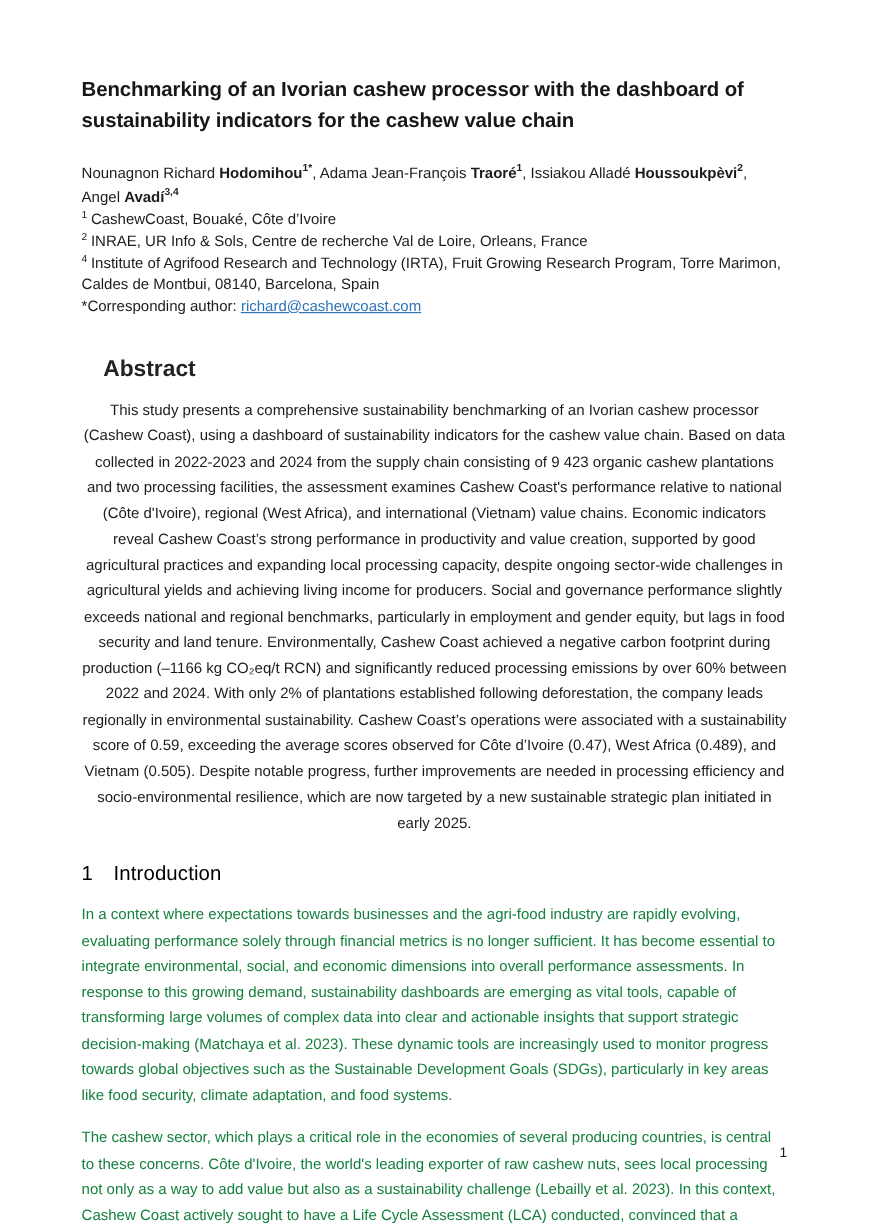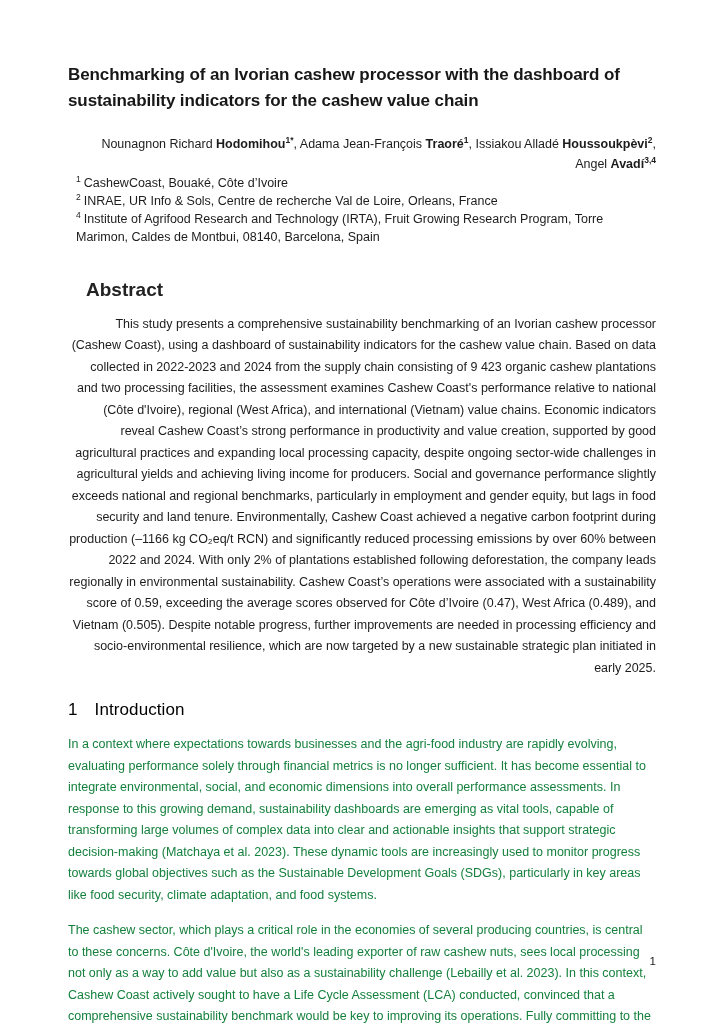--- a/index.html
+++ b/index.html
@@ -25,33 +25,31 @@
     font-weight: 700;
     line-height: 1.55;
     letter-spacing: -0.1px;
     color: #171717;
   }
   .authors {
     margin-top: 19px;
     font-size: 12.5px;
     line-height: 1.6;
     color: #1c1c1c;
-    text-align: right;
   }
   .authors b { font-weight: 700; }
   sup {
     font-size: 8.5px;
     line-height: 0;
     vertical-align: super;
   }
   .affiliations {
     font-size: 12.5px;
     line-height: 1.44;
     color: #1c1c1c;
-    margin-left: 8px;
   }
   .aff-line sup { margin-right: 3px; }
   .corresponding {
     font-size: 12.5px;
     line-height: 1.44;
     color: #1c1c1c;
   }
   .email-link {
     color: #2e74b5;
     text-decoration: underline;
@@ -62,21 +60,21 @@
     font-size: 19px;
     font-weight: 600;
     color: #222222;
     margin-left: 18px;
   }
   .abstract-body {
     margin-top: 13px;
     font-size: 12.5px;
     line-height: 1.72;
     color: #1c1c1c;
-    text-align: right;
+    text-align: center;
   }
   .section-heading {
     margin-top: 21px;
     font-size: 17px;
     font-weight: 400;
     color: #000000;
     letter-spacing: 0.1px;
   }
   .section-heading .sec-num {
     display: inline-block;
@@ -105,20 +103,21 @@
     <h1 class="paper-title">Benchmarking of an Ivorian cashew processor with the dashboard of sustainability indicators for the cashew value chain</h1>
 
     <p class="authors">
       <span>Nounagnon Richard </span><b>Hodomihou</b><b><sup>1*</sup></b><span>, </span><span>Adama Jean-François </span><b>Traoré</b><b><sup>1</sup></b><span>, </span><span>Issiakou Alladé </span><b>Houssoukpèvi</b><b><sup>2</sup></b><span>, </span><span>Angel </span><b>Avadí</b><b><sup>3,4</sup></b>
     </p>
 
     <div class="affiliations">
       <p class="aff-line"><sup>1</sup><span>CashewCoast, Bouaké, Côte d’Ivoire</span></p>
       <p class="aff-line"><sup>2</sup><span>INRAE, UR Info &amp; Sols, Centre de recherche Val de Loire, Orleans, France</span></p>
       <p class="aff-line"><sup>4</sup><span>Institute of Agrifood Research and Technology (IRTA), Fruit Growing Research Program, Torre Marimon, Caldes de Montbui, 08140, Barcelona, Spain</span></p>
+      <p class="corresponding"><span>*Corresponding author: </span><a class="email-link">richard@cashewcoast.com</a></p>
     </div>
 
     <h2 class="abstract-heading">Abstract</h2>
     <p class="abstract-body">This study presents a comprehensive sustainability benchmarking of an Ivorian cashew processor (Cashew Coast), using a dashboard of sustainability indicators for the cashew value chain. Based on data collected in 2022-2023 and 2024 from the supply chain consisting of 9 423 organic cashew plantations and two processing facilities, the assessment examines Cashew Coast's performance relative to national (Côte d'Ivoire), regional (West Africa), and international (Vietnam) value chains. Economic indicators reveal Cashew Coast’s strong performance in productivity and value creation, supported by good agricultural practices and expanding local processing capacity, despite ongoing sector-wide challenges in agricultural yields and achieving living income for producers. Social and governance performance slightly exceeds national and regional benchmarks, particularly in employment and gender equity, but lags in food security and land tenure. Environmentally, Cashew Coast achieved a negative carbon footprint during production (–1166 kg CO₂eq/t RCN) and significantly reduced processing emissions by over 60% between 2022 and 2024. With only 2% of plantations established following deforestation, the company leads regionally in environmental sustainability. Cashew Coast’s operations were associated with a sustainability score of 0.59, exceeding the average scores observed for Côte d’Ivoire (0.47), West Africa (0.489), and Vietnam (0.505). Despite notable progress, further improvements are needed in processing efficiency and socio-environmental resilience, which are now targeted by a new sustainable strategic plan initiated in early 2025.</p>
 
     <h2 class="section-heading"><span class="sec-num">1</span><span>Introduction</span></h2>
 
     <p class="body-para">In a context where expectations towards businesses and the agri-food industry are rapidly evolving, evaluating performance solely through financial metrics is no longer sufficient. It has become essential to integrate environmental, social, and economic dimensions into overall performance assessments. In response to this growing demand, sustainability dashboards are emerging as vital tools, capable of transforming large volumes of complex data into clear and actionable insights that support strategic decision-making (Matchaya et al. 2023). These dynamic tools are increasingly used to monitor progress towards global objectives such as the Sustainable Development Goals (SDGs), particularly in key areas like food security, climate adaptation, and food systems.</p>
     <p class="body-para">The cashew sector, which plays a critical role in the economies of several producing countries, is central to these concerns. Côte d'Ivoire, the world's leading exporter of raw cashew nuts, sees local processing not only as a way to add value but also as a sustainability challenge (Lebailly et al. 2023). In this context, Cashew Coast actively sought to have a Life Cycle Assessment (LCA) conducted, convinced that a comprehensive sustainability benchmark would be key to improving its operations. Fully committing to the</p>
 

